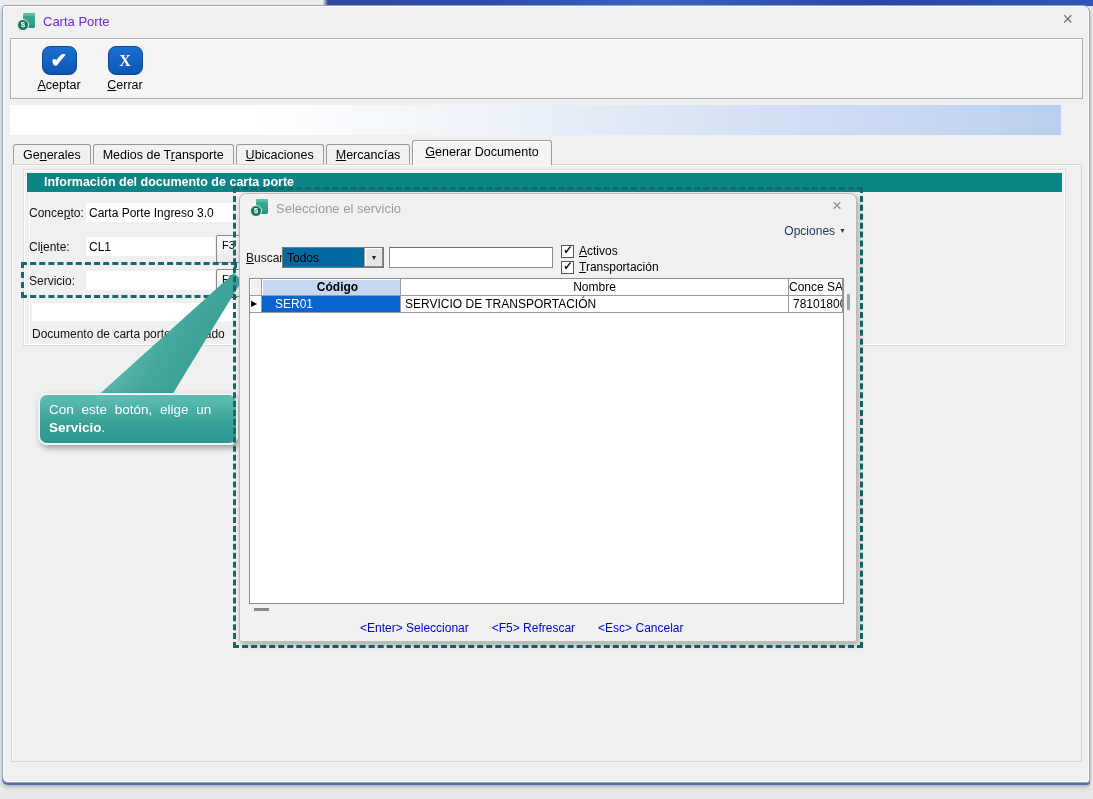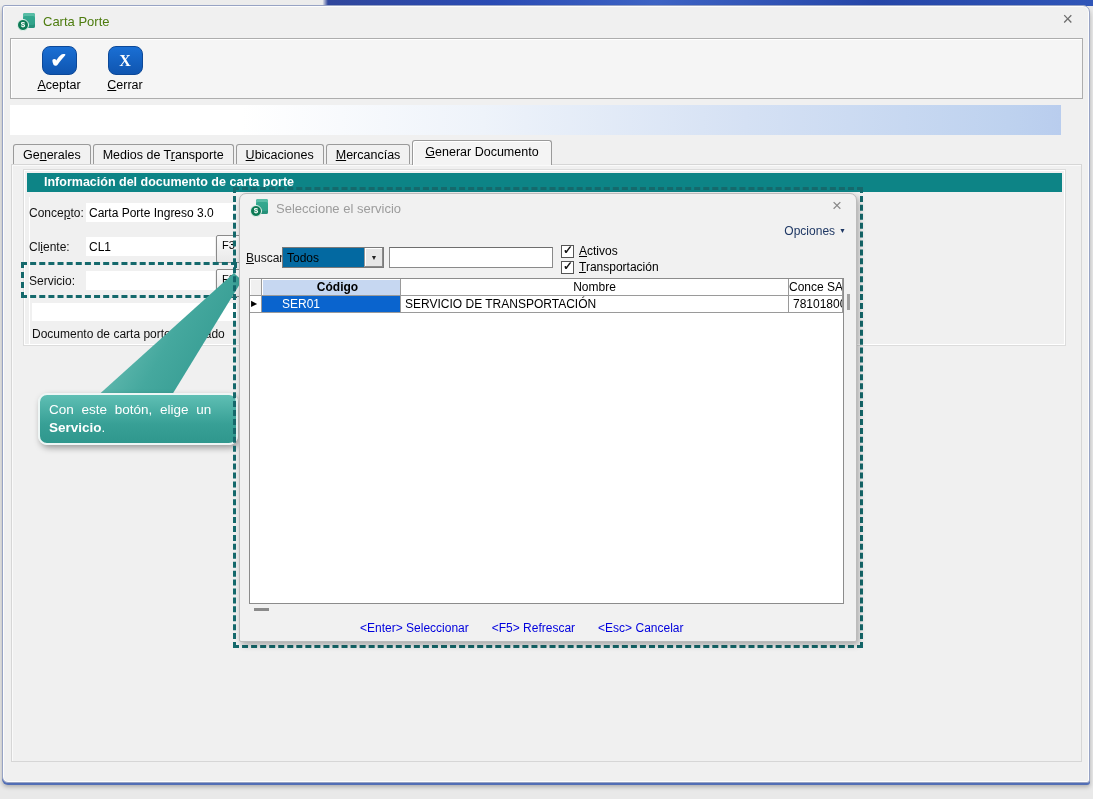--- a/index.html
+++ b/index.html
@@ -15,21 +15,21 @@
   
   .top-strip { left:0; top:0; width:1093px; height:6px;
     background:linear-gradient(90deg,#ececec 0%,#ececec 29.5%,#31479c 30%,#2a4bb4 45%,#3d63c4 60%,#2646a8 80%,#2f55b8 100%); }
 
   
   .window { left:2px; top:5px; width:1088px; height:778px; background:#f0f0f0;
     border:1px solid #97a3c4; border-radius:3px 7px 3px 6px;
     box-shadow:0 2px 0 rgba(48,85,182,.75), 0 4px 4px rgba(0,0,0,.25), inset 0 0 0 1px #fdfdfd; }
 
   .titlebar { left:0; top:0; width:100%; height:31px; }
-  .title-text { left:40px; top:8px; color:#4d7c0f; font-size:13px; }
+  .title-text { left:40px; top:8px; color:#6d28d9; font-size:13px; }
   .close-x { right:16px; top:4px; color:#6e6e6e; font-size:18px; line-height:18px; cursor:default; }
 
   
   .app-icon { width:18px; height:18px; }
   .icon-sheet { position:absolute; right:0; top:0; width:12px; height:15px; border-radius:2px;
     background:linear-gradient(180deg,#35ab91 0%,#2f9f87 100%);
     box-shadow:inset 0 3px 0 #58bda6, inset 0 -3px 0 #27917a; }
   .icon-badge { position:absolute; left:0; bottom:0; width:12px; height:12px; border-radius:50%;
     background:#0d7a55; border:1px solid #e8f5f0; color:#fff; font-size:8px; font-weight:bold;
     text-align:center; line-height:10px; }
@@ -121,21 +121,21 @@
     font-size:12px; line-height:16px; overflow:hidden; white-space:nowrap; }
   .th { text-align:center; background:#fff; box-shadow:inset 1px 1px 0 #fff; cursor:default; }
   .c-sel { width:12px; }
   .c-cod { width:139px; }
   .c-nom { width:388px; }
   .c-sat { width:54px; }
   .th.c-sel { background:#f0f0f0; }
   .th.c-cod { background:#c6d7f1; font-weight:bold;padding-left:13px; }
   .td { background:#fff; padding-left:4px; }
   .td.c-sel { padding-left:1px; font-size:8px; line-height:16px; color:#000; }
-  .td.sel-blue { background:#0a64ce; color:#fff; padding-left:20px; }
+  .td.sel-blue { background:#0a64ce; color:#fff; padding-left:13px; }
 
   .vthumb { right:6px; top:100px; width:3px; height:16px; background:#a0a0a0; }
   .hthumb { left:14px; top:414px; width:15px; height:3px; background:#8a8a8a; cursor:default; }
 
   .dlg-footer { left:120px; top:427px; display:flex; gap:23px; }
   .dlg-footer span { color:#0000dd; font-size:12px; cursor:default; white-space:nowrap; }
 </style>
 </head>
 <body>
 

